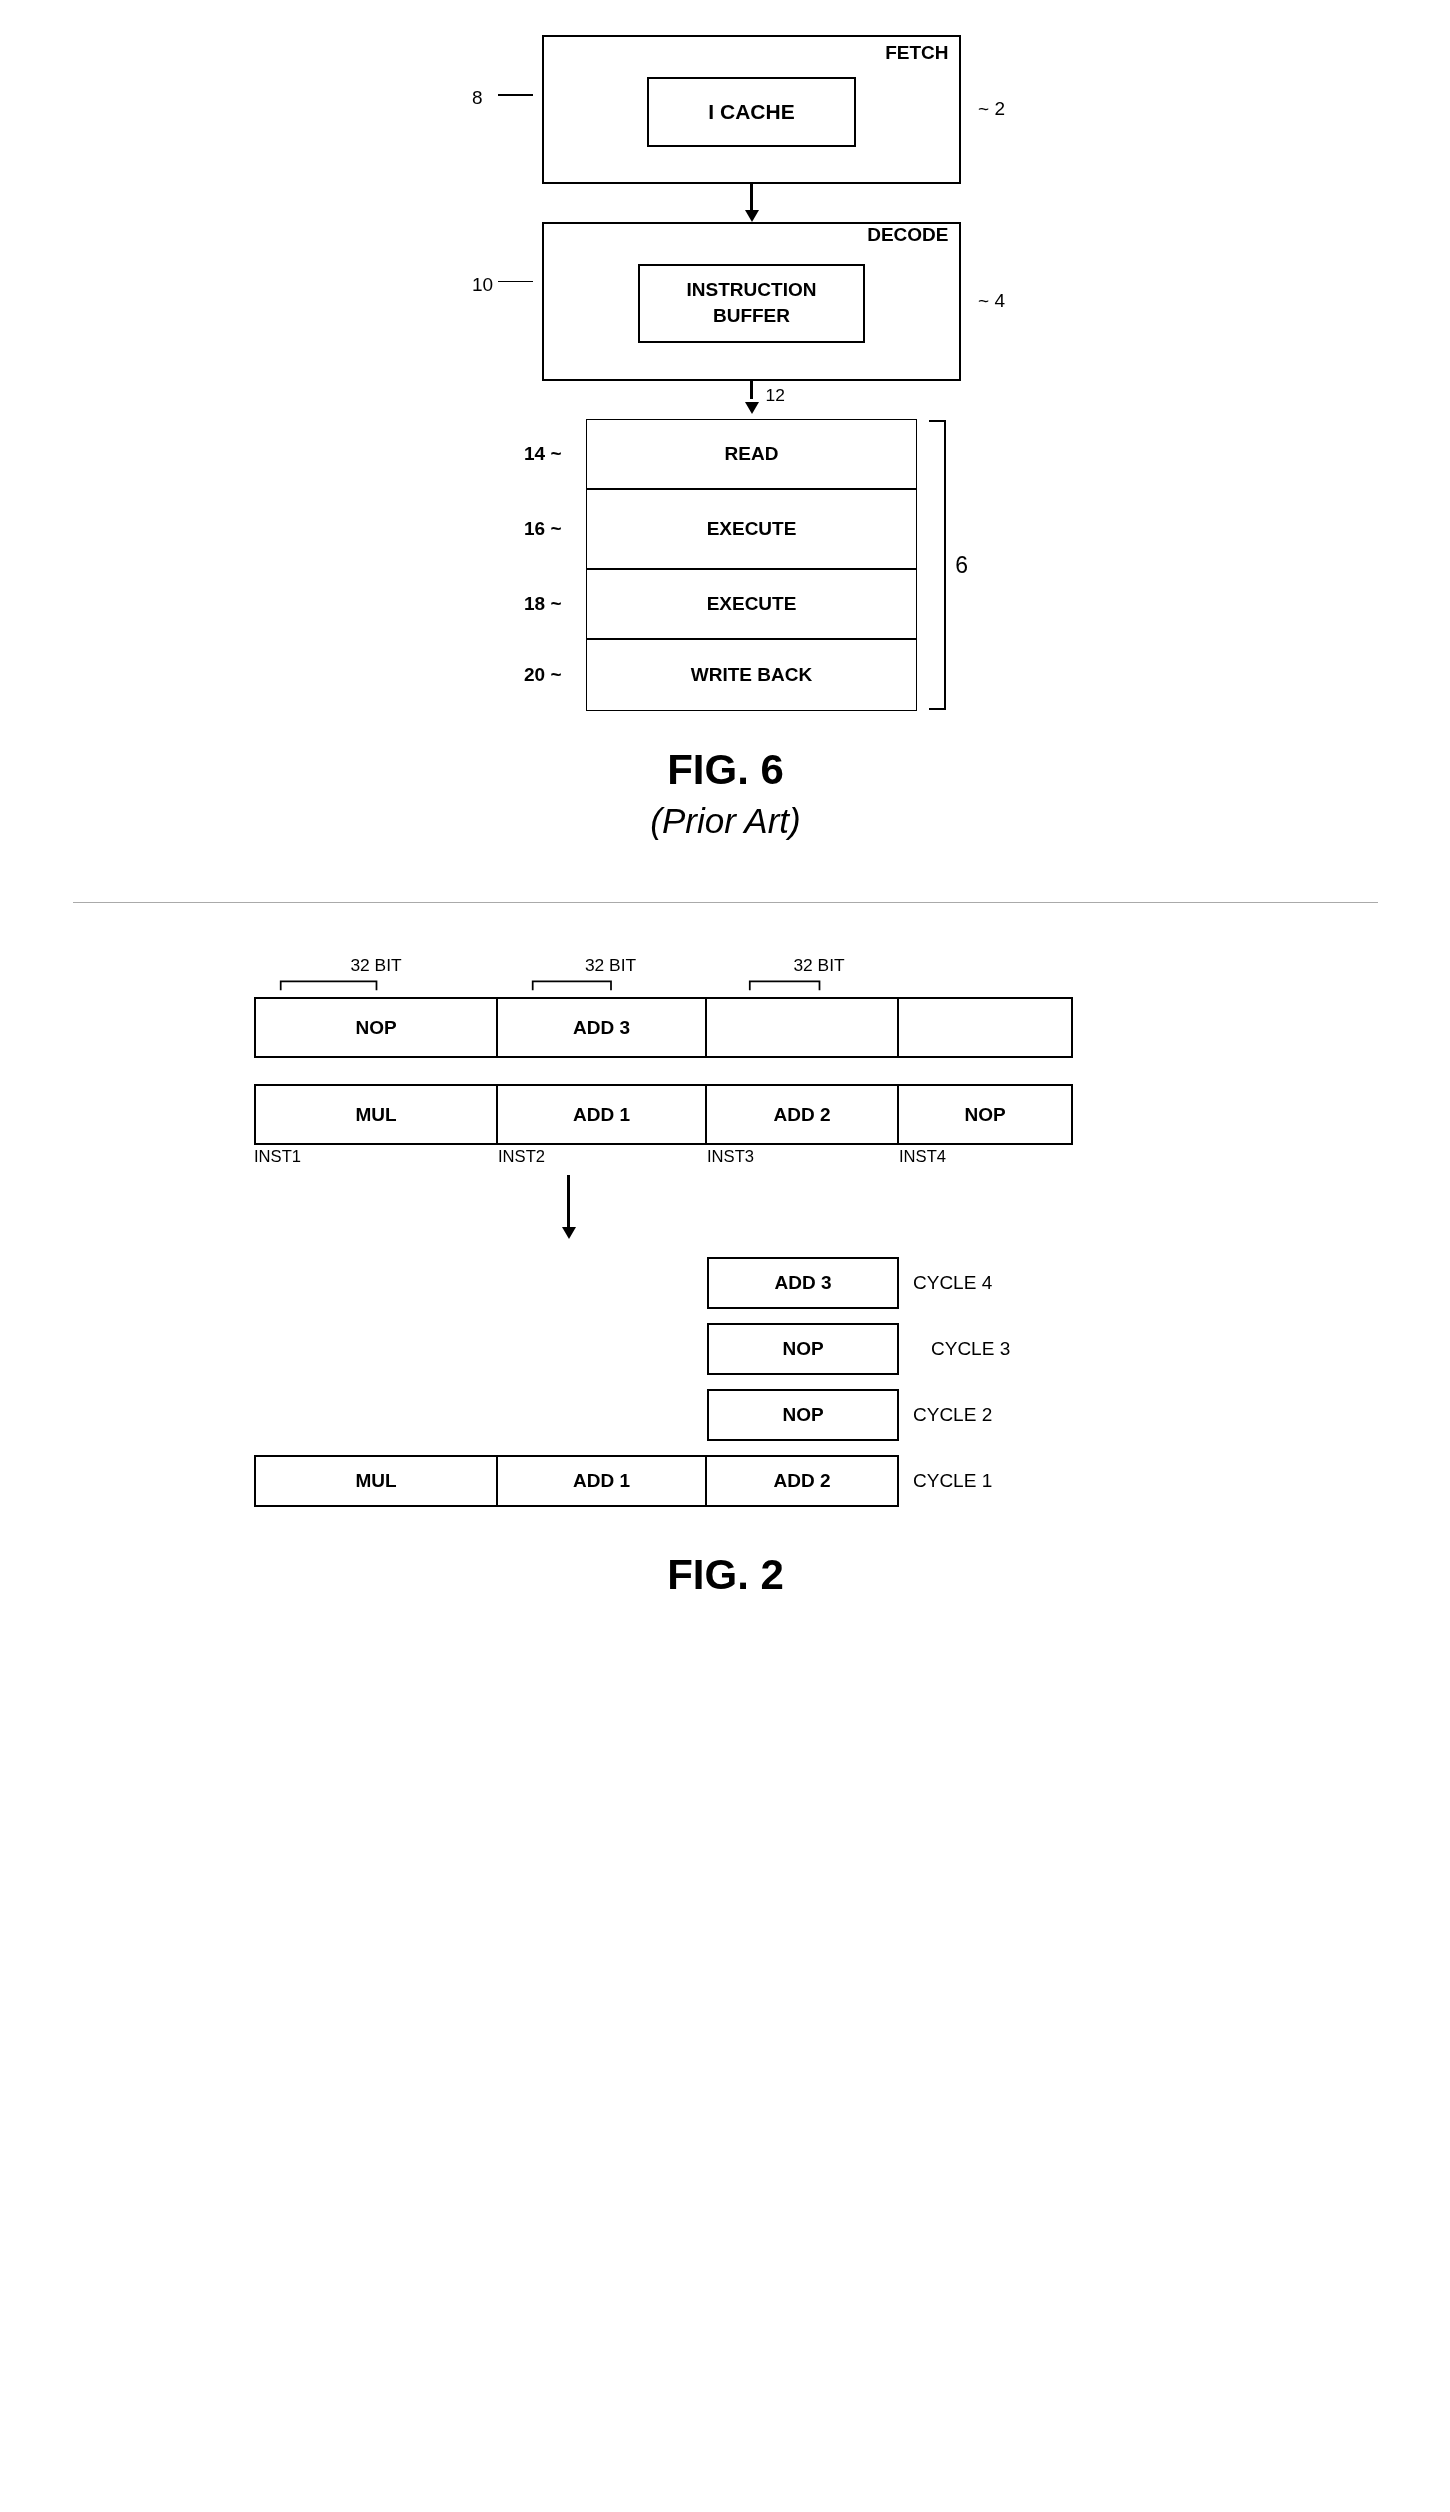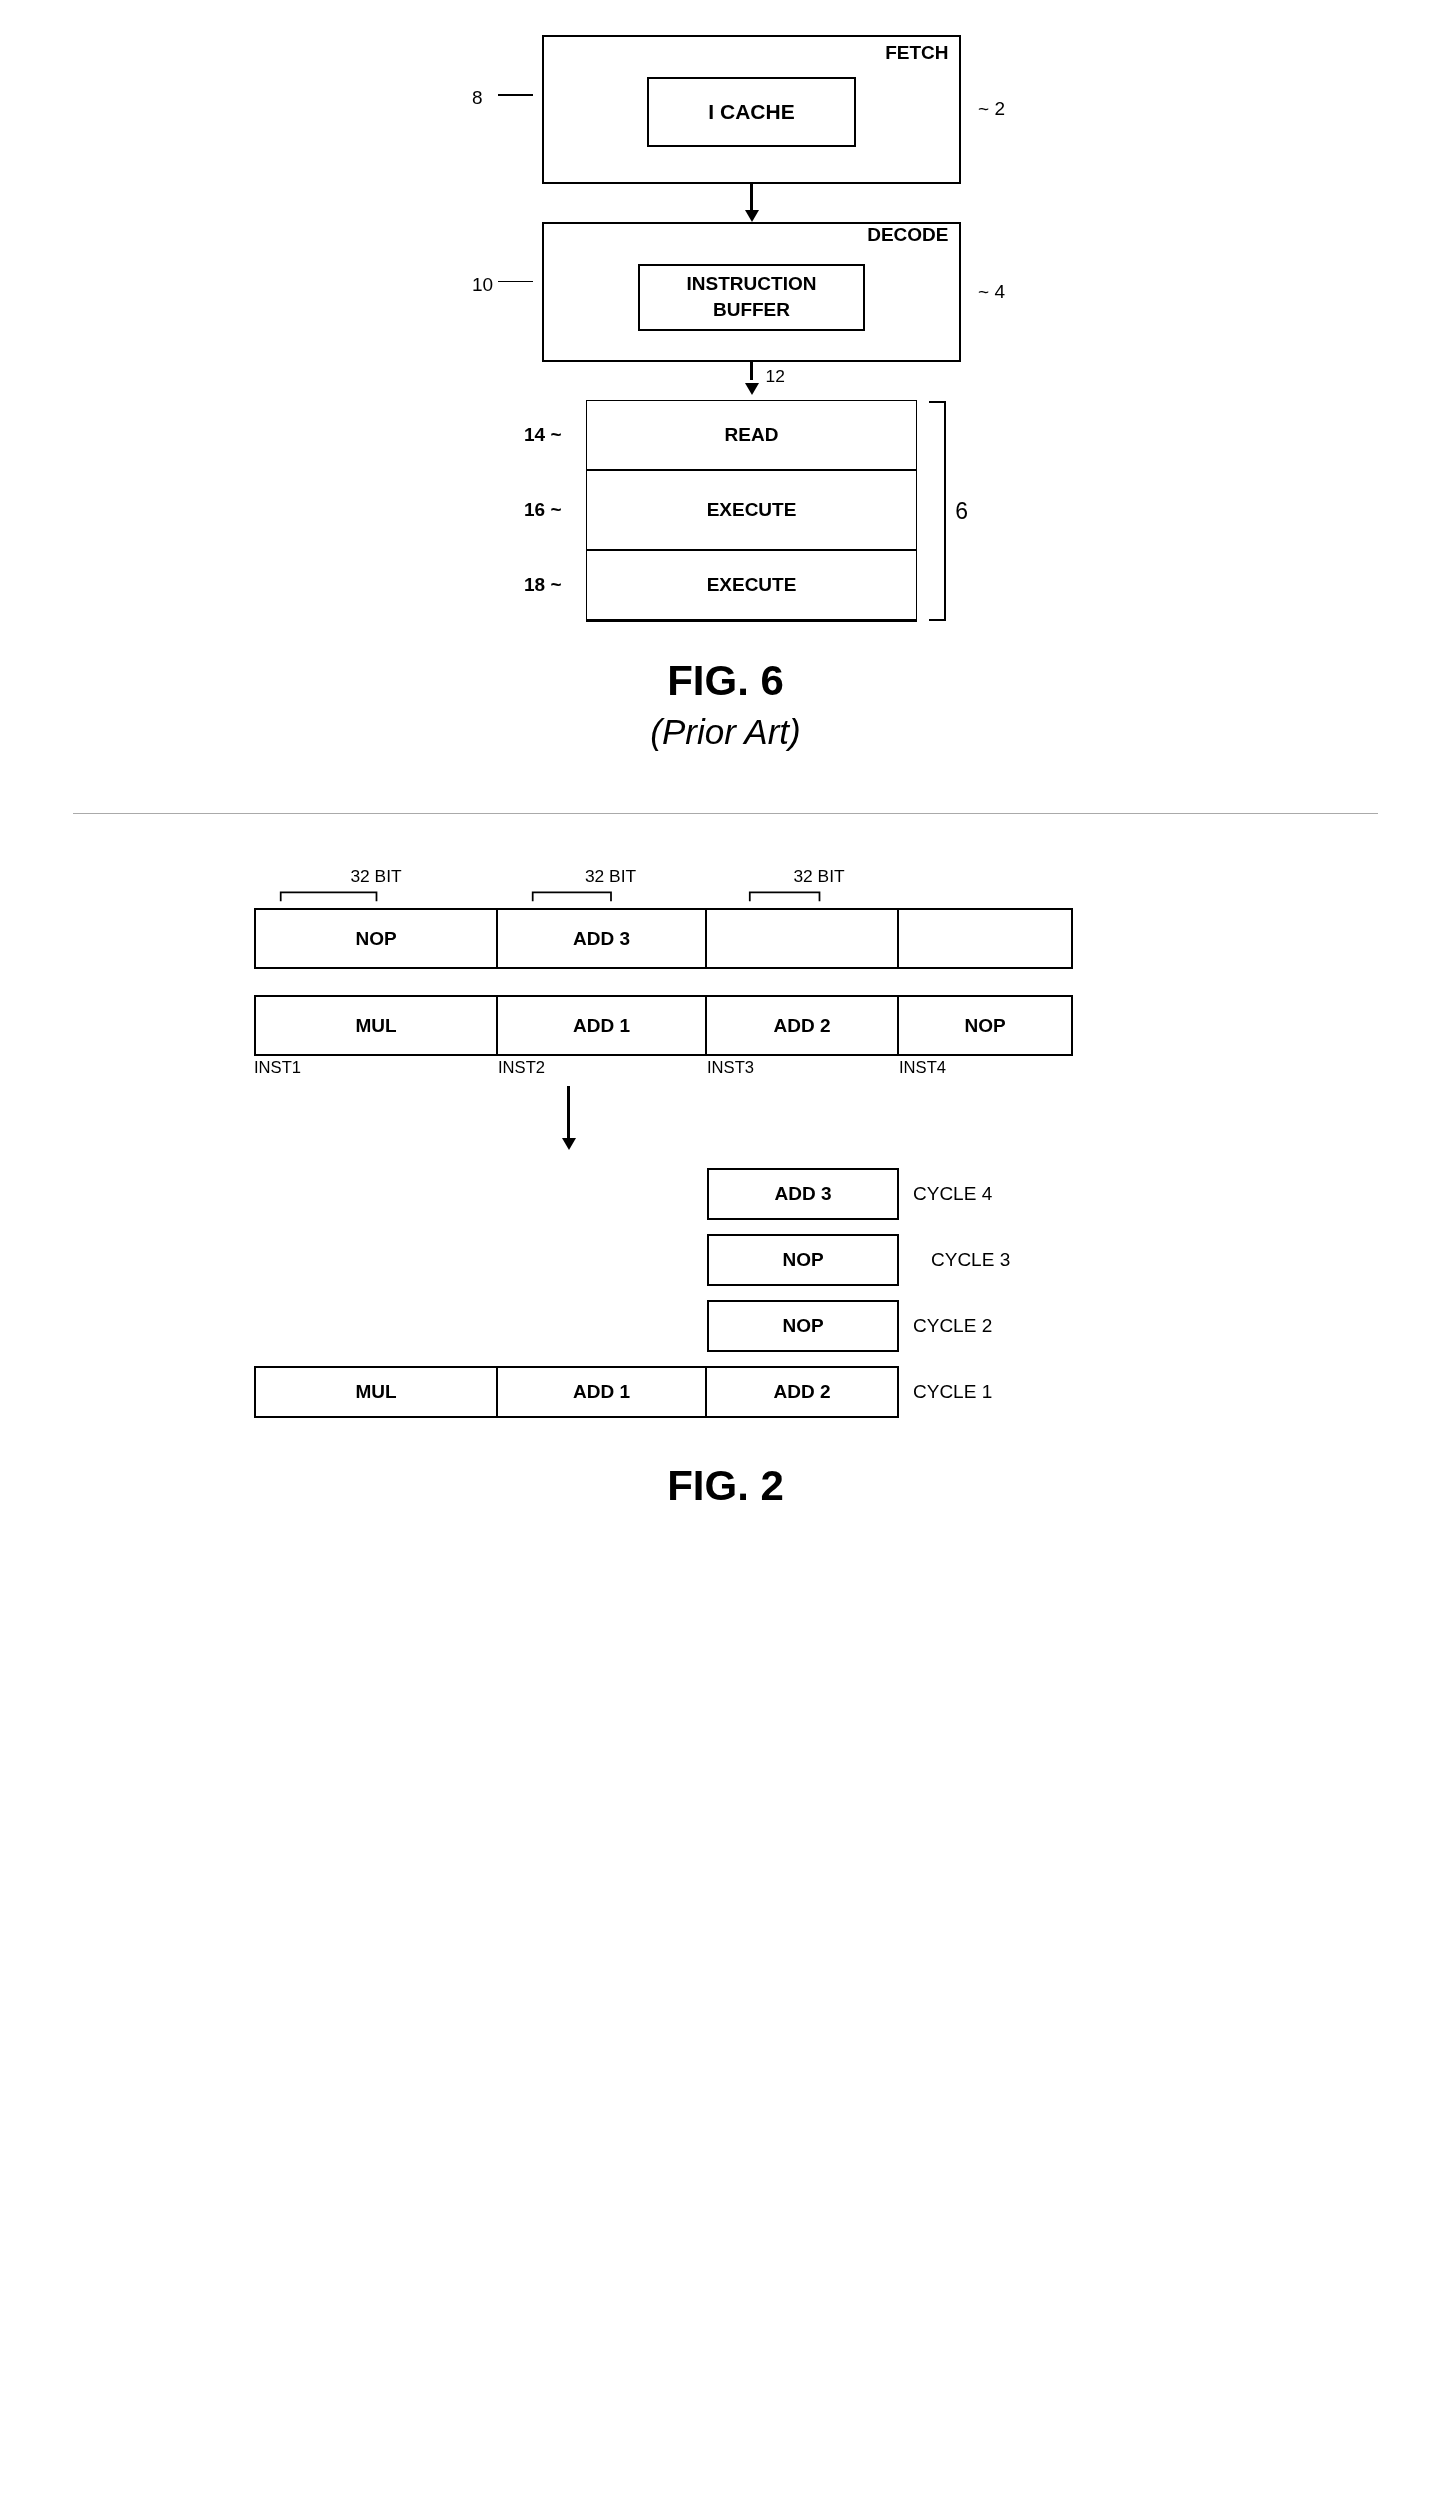--- a/index.html
+++ b/index.html
@@ -53,21 +53,21 @@
       <div style="width:2.6px; height:26px; background:#000;"></div>
       <div style="width:0; height:0; border-left:7px solid transparent; border-right:7px solid transparent; border-top:12.2px solid #000;"></div>
     </div>
 
     <div style="position:relative; width:419px; margin-left:52px;">
       <div style="position:absolute; left:-70px; top:52px; font-size:19px;">10</div>
       <div style="position:absolute; left:-44px; top:59px; width:35px; height:1.7px; background:#000;"></div>
 
       <div style="border:2.2px solid #000; width:419px; padding:14px 17.4px 17.4px 17.4px; position:relative;">
         <div style="position:absolute; top:0; right:10.5px; font-size:19px; font-weight:bold;">DECODE</div>
-        <div style="border:2.2px solid #000; width:227px; height:67px; display:flex; align-items:center; justify-content:center; font-size:19px; font-weight:bold; text-align:center; line-height:1.4; margin:26px auto 12px auto;">INSTRUCTION<br>BUFFER</div>
+        <div style="border:2.2px solid #000; width:227px; height:79px; display:flex; align-items:center; justify-content:center; font-size:19px; font-weight:bold; text-align:center; line-height:1.4; margin:26px auto 19px auto;">INSTRUCTION<br>BUFFER</div>
       </div>
 
       <div style="position:absolute; right:-44px; top:50%; transform:translateY(-50%); font-size:19px;">~ 4</div>
     </div>
 
     <div style="display:flex; flex-direction:column; align-items:center; width:419px; margin-left:52px; position:relative;">
       <div style="width:2.6px; height:17.4px; background:#000;"></div>
       <div style="position:absolute; left:calc(50% + 14px); top:3.5px; font-size:17.4px;">12</div>
       <div style="width:0; height:0; border-left:7px solid transparent; border-right:7px solid transparent; border-top:12.2px solid #000; margin-top:3.5px;"></div>
     </div>
@@ -83,20 +83,24 @@
         <div style="border-bottom:2.2px solid #000; height:80px; display:flex; align-items:center; justify-content:center; font-size:19px; font-weight:bold; position:relative;">
           <div style="position:absolute; left:-63px; font-size:19px;">16 ~</div>
           EXECUTE
         </div>
 
         <div style="border-bottom:2.2px solid #000; height:70px; display:flex; align-items:center; justify-content:center; font-size:19px; font-weight:bold; position:relative;">
           <div style="position:absolute; left:-63px; font-size:19px;">18 ~</div>
           EXECUTE
         </div>
 
+        <div style="height:70px; display:flex; align-items:center; justify-content:center; font-size:19px; font-weight:bold; position:relative;">
+          <div style="position:absolute; left:-63px; font-size:19px;">20 ~</div>
+          WRITE BACK
+        </div>
 
         <div style="position:absolute; right:-30px; top:0; height:100%; width:17.4px; border-top:2.2px solid #000; border-right:2.2px solid #000; border-bottom:2.2px solid #000;"></div>
         <div style="position:absolute; right:-52px; top:50%; transform:translateY(-50%); font-size:23px;">6</div>
       </div>
     </div>
 
     <div style="font-size:42px; font-weight:bold; margin-top:35px; font-family:Arial,sans-serif;">FIG. 6</div>
     <div style="font-size:35px; font-style:italic; margin-top:7px; margin-bottom:52px;">(Prior Art)</div>
 
   </div>

